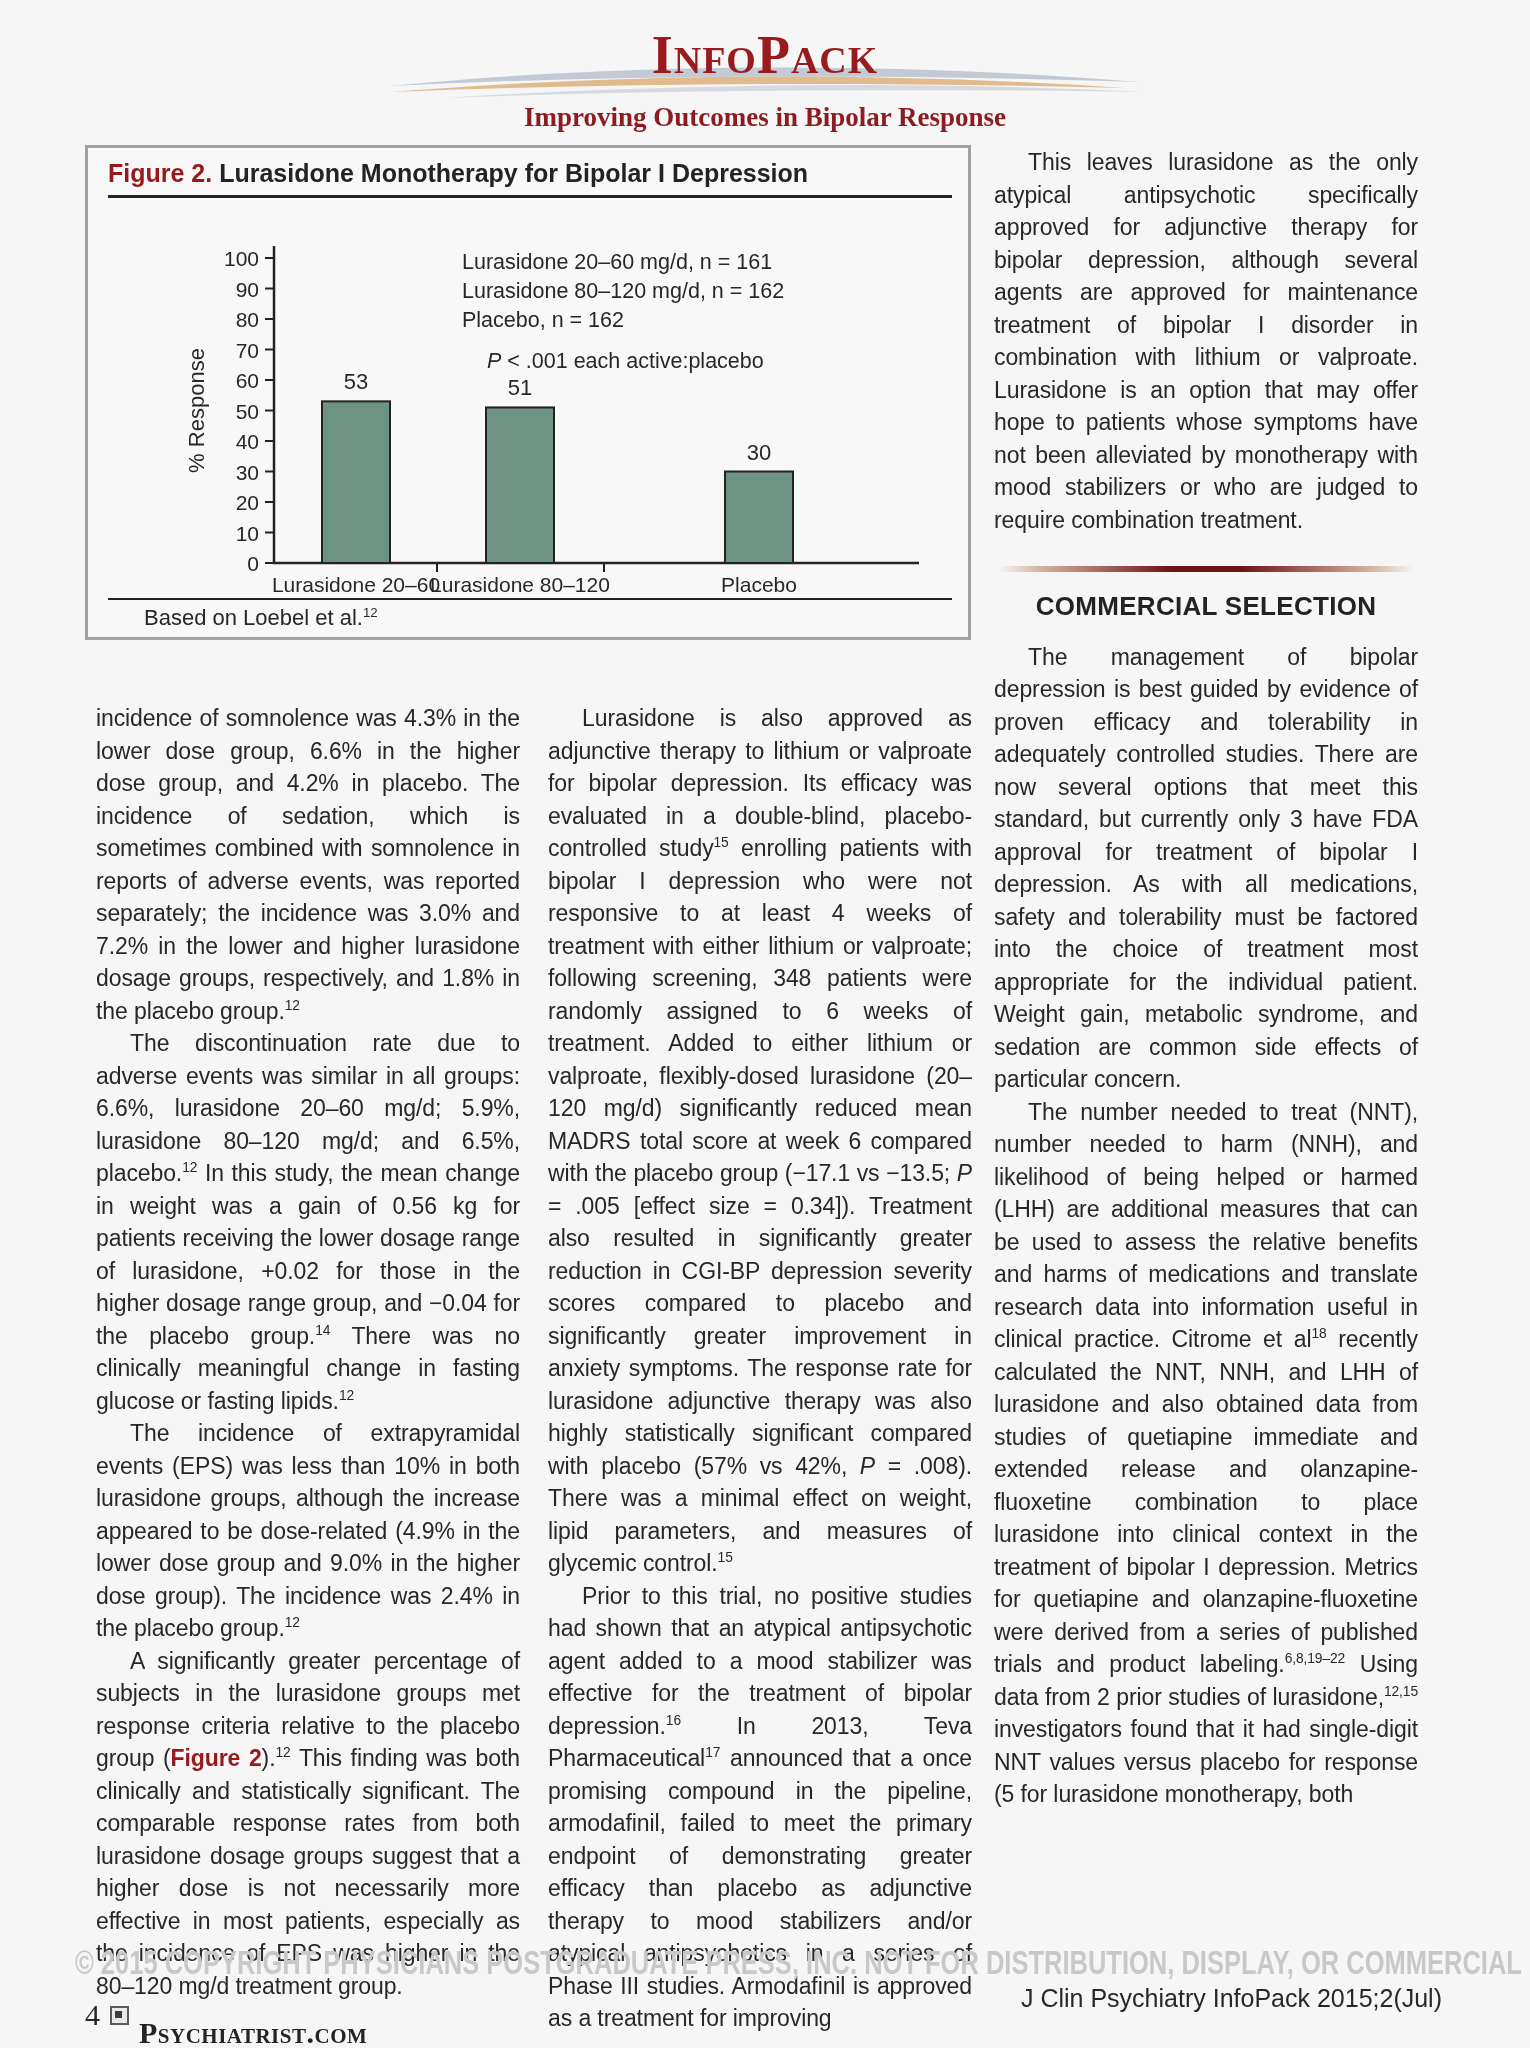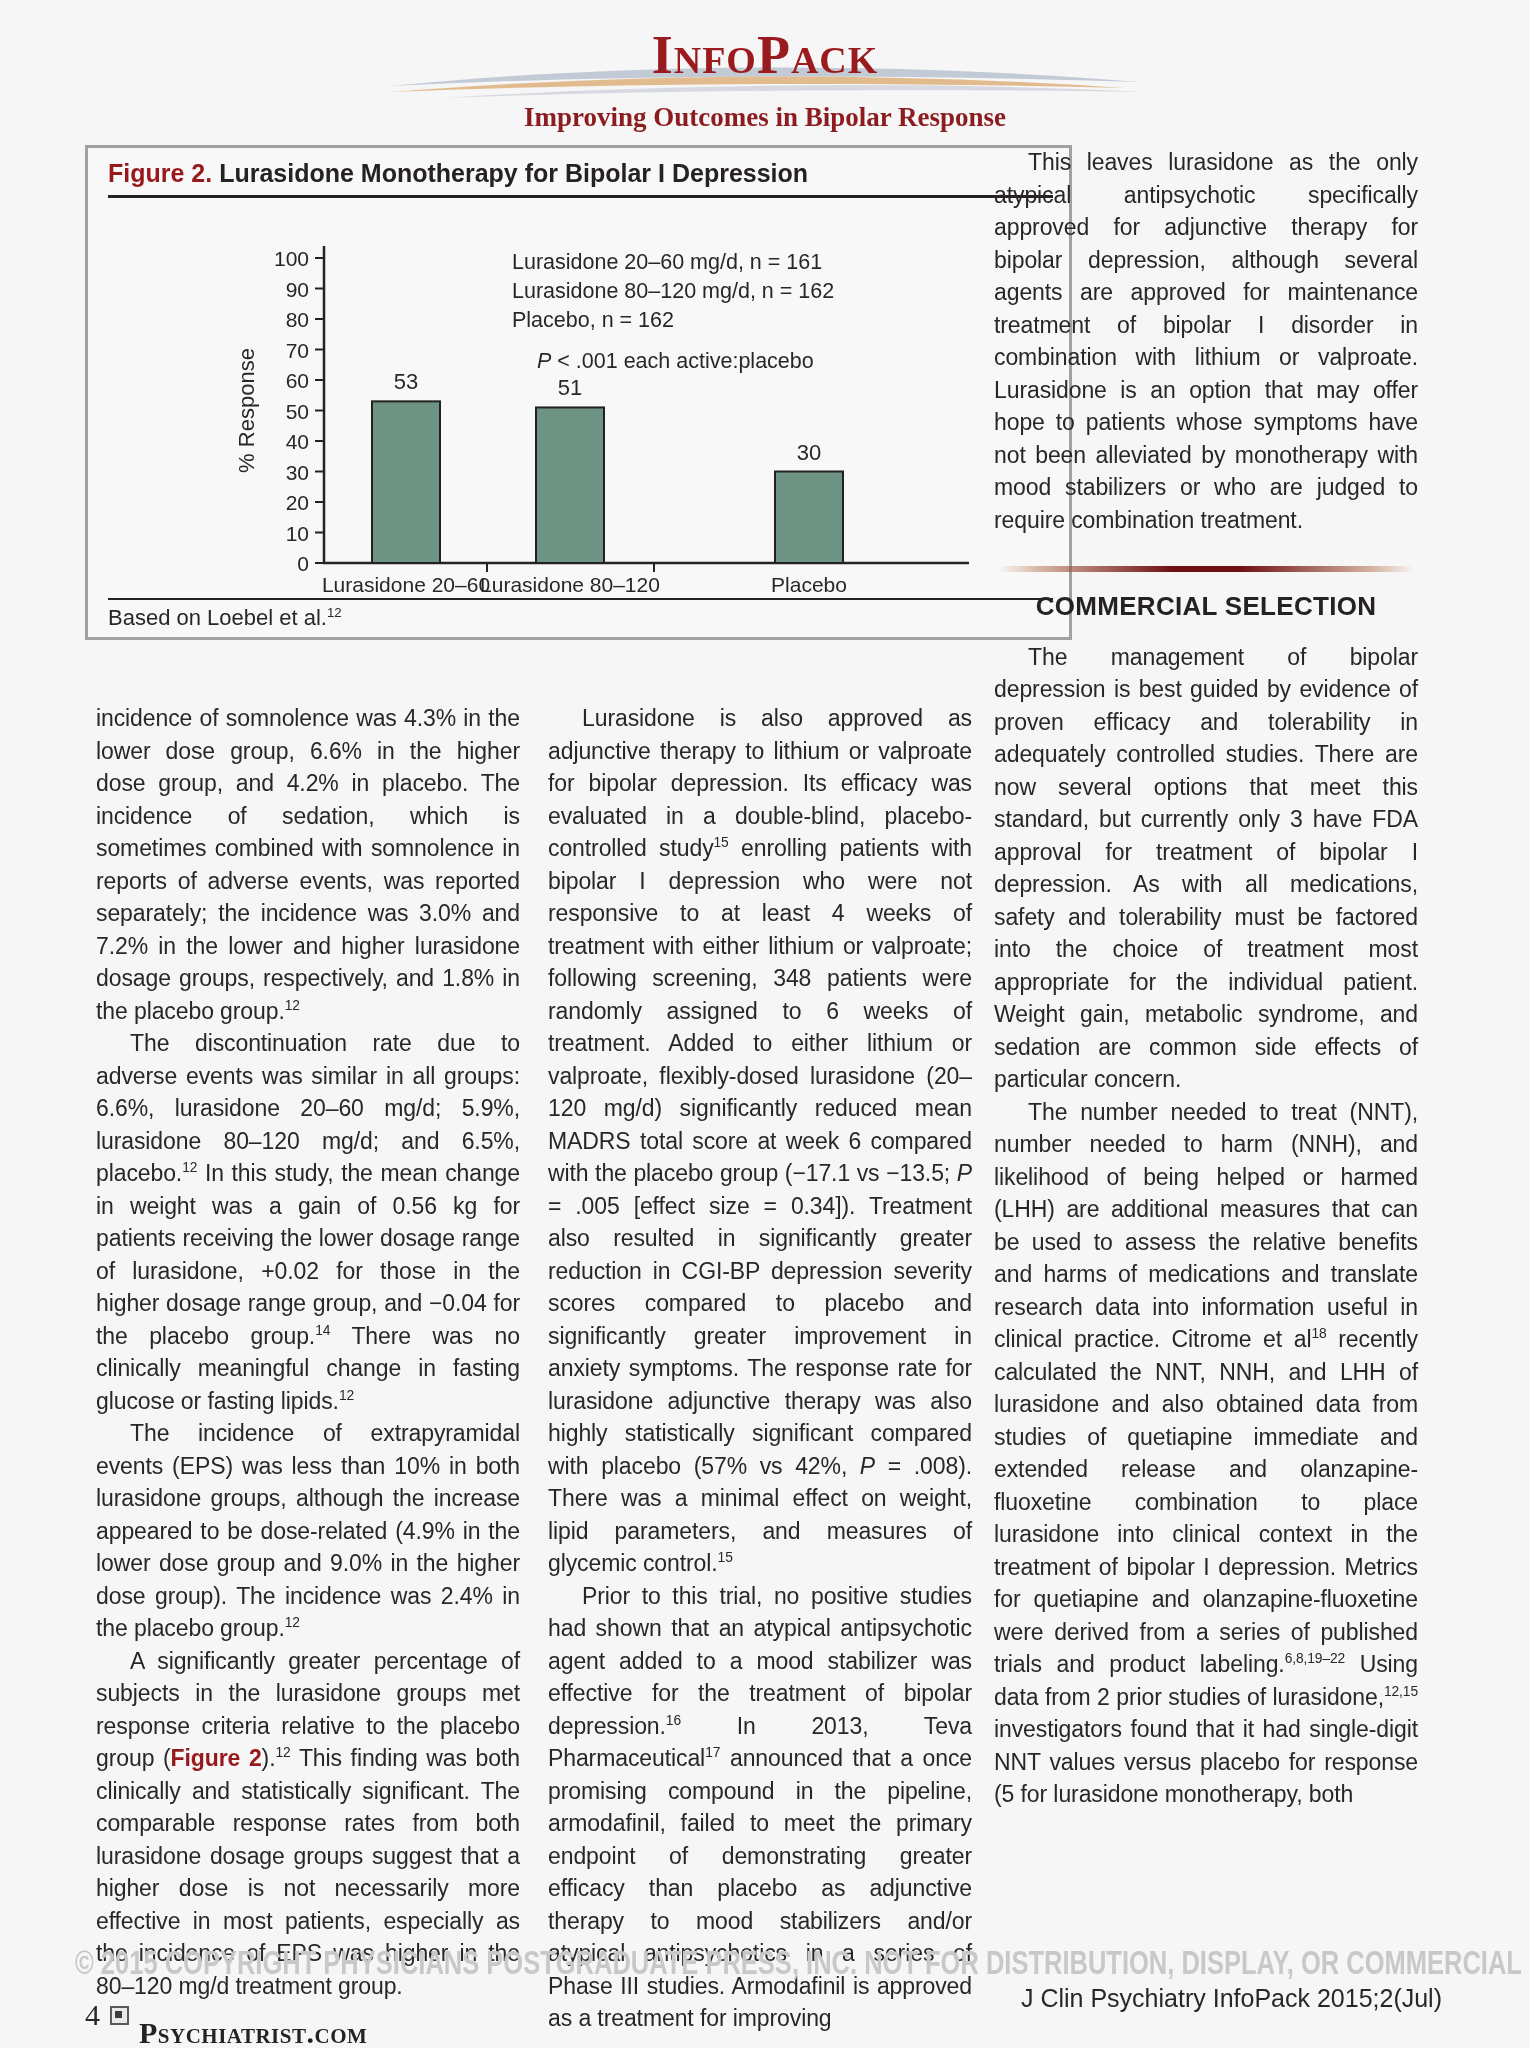--- a/index.html
+++ b/index.html
@@ -8,28 +8,28 @@
 
   
   .header-logo{position:absolute;top:24px;left:0;right:0;text-align:center;z-index:2;
       font-family:"Liberation Serif",serif;font-variant:small-caps;font-weight:bold;
       font-size:54px;color:#9a1b1e;letter-spacing:1px;}
   .header-swoosh{position:absolute;top:56px;left:385px;z-index:1;}
   .header-subtitle{position:absolute;top:102px;left:0;right:0;text-align:center;
       font-family:"Liberation Serif",serif;font-weight:bold;font-size:27px;color:#8c1c1f;}
 
   
-  .figure-box{position:absolute;left:85px;top:145px;width:987px;height:495px;
+  .figure-box{position:absolute;left:85px;top:145px;width:886px;height:495px;
       border:3px solid #9fa1a4;background:#f8f8f9;box-sizing:border-box;}
   .figure-title{padding:11px 20px 7px 20px;font-size:25px;font-weight:bold;color:#262223;}
   .figure-label{color:#97191c;}
   .figure-rule{border:none;border-top:3px solid #262223;margin:0 16px 0 20px;}
   svg.chart{display:block;margin:0 auto;}
   .figure-footrule{border:none;border-top:2px solid #262223;margin:0 16px 0 20px;}
-  .figure-footnote{padding:5px 20px;font-size:22px;color:#2a2627;}
+  .figure-footnote{padding:5px 20px;font-size:22px;color:#2a2627;margin-left:36px;}
 
   
   .col{position:absolute;width:424px;font-size:23px;line-height:32.5px;text-align:justify;
        letter-spacing:-0.1px;}
   .col p{margin:0;}
   .col p.indent{text-indent:34px;}
   #col1{left:96px;top:702px;}
   #col2{left:548px;top:702px;}
   #col3{left:994px;top:146px;}
   sup{font-size:0.6em;line-height:0;}

